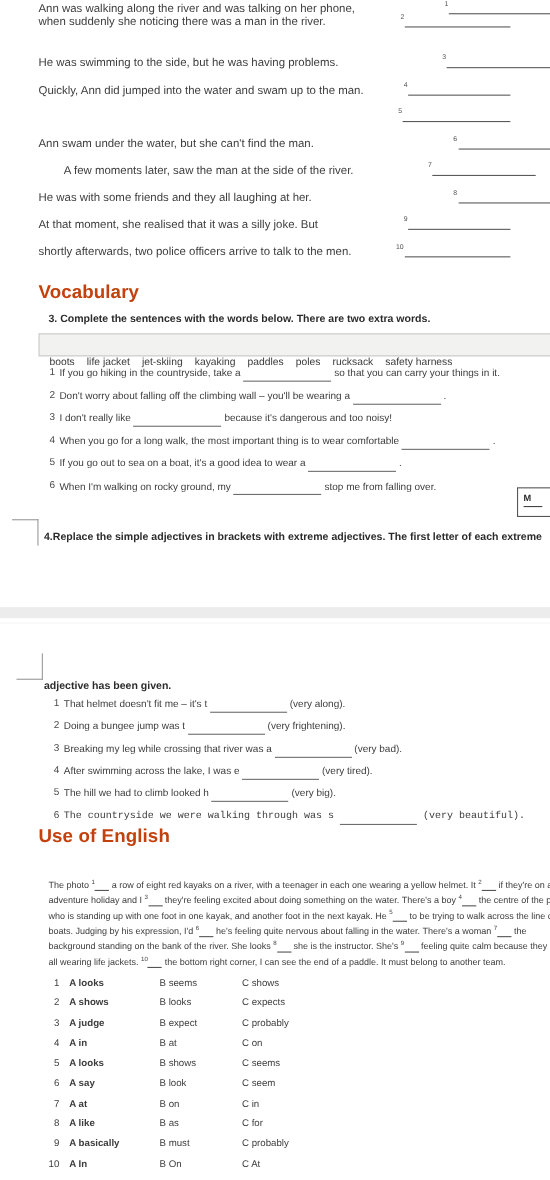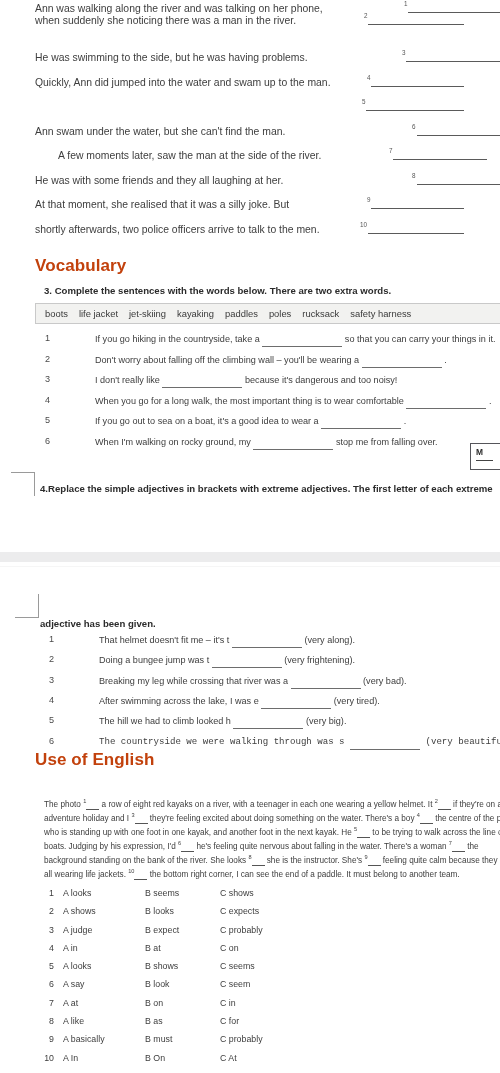--- a/index.html
+++ b/index.html
@@ -86,35 +86,34 @@
     top: 303px;
     width: 472px;
     height: 21px;
     background: #f2f2f0;
     border: 1px solid #c9c9c9;
     box-sizing: border-box;
   }
   .wordbank-inner {
     position: absolute;
     left: 9px;
-    top: 4px;
+    top: 19px;
     font-size: 9.4px;
     color: #3a3a3a;
     white-space: nowrap;
   }
   .wordbank-inner span { margin-right: 11px; }
 
   
   .q-item {
     position: absolute;
     font-size: 9.1px;
     color: #3d3d3d;
     white-space: nowrap;
     line-height: 12px;
-    margin-left: 41px;
   }
   .q-num {
     position: absolute;
     width: 14px;
     text-align: right;
     font-size: 9.1px;
     color: #4a4a4a;
   }
   .blank {
     display: inline-block;
@@ -212,21 +211,21 @@
     top: 888px;
     width: 300px;
   }
   .mcq-row {
     position: relative;
     height: 18.3px;
     font-size: 8.8px;
     color: #3d3d3d;
   }
   .mcq-n  { position: absolute; left: 0;   width: 14px; text-align: right; }
-  .mcq-a  { position: absolute; left: 23px; }
+  .mcq-a  { position: absolute; left: 23px; font-weight: bold; }
   .mcq-b  { position: absolute; left: 105px; }
   .mcq-c  { position: absolute; left: 180px; }
 </style>
 </head>
 <body>
 
 <div class="page">
 
   <div class="correction-block" id="corr-block">
       <div class="corr-row" style="top: 0px; position: absolute; left: 0px; width: 500px;">

